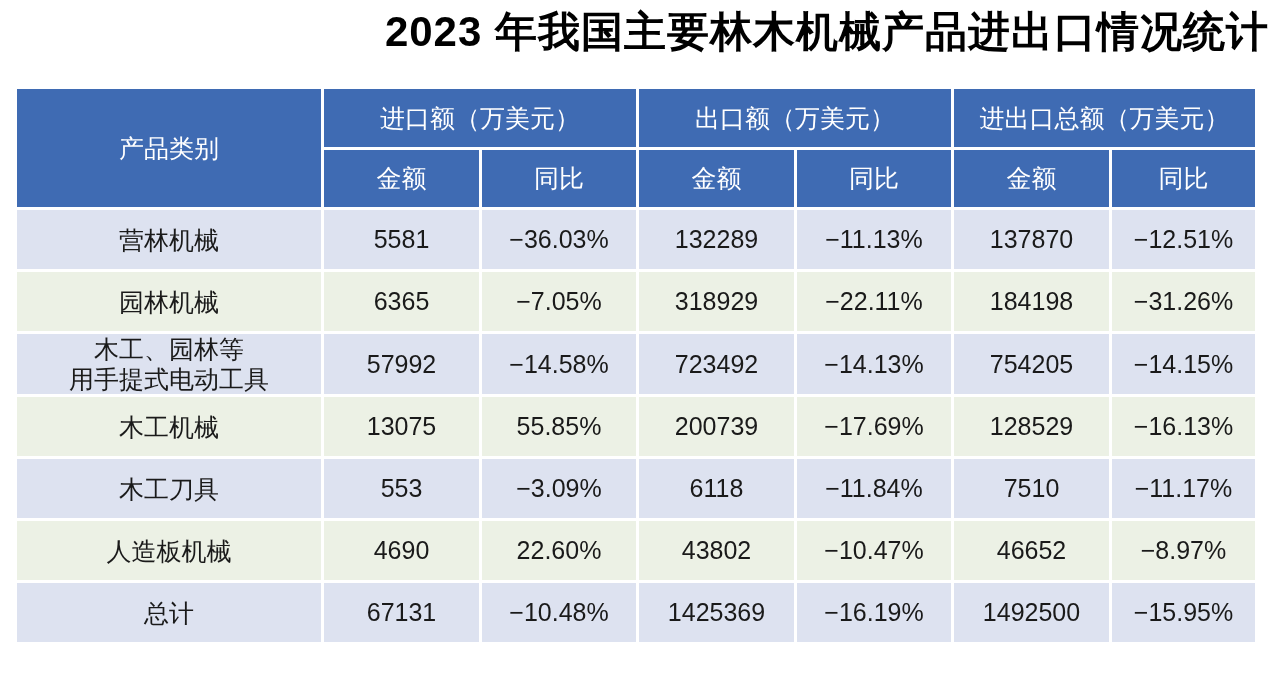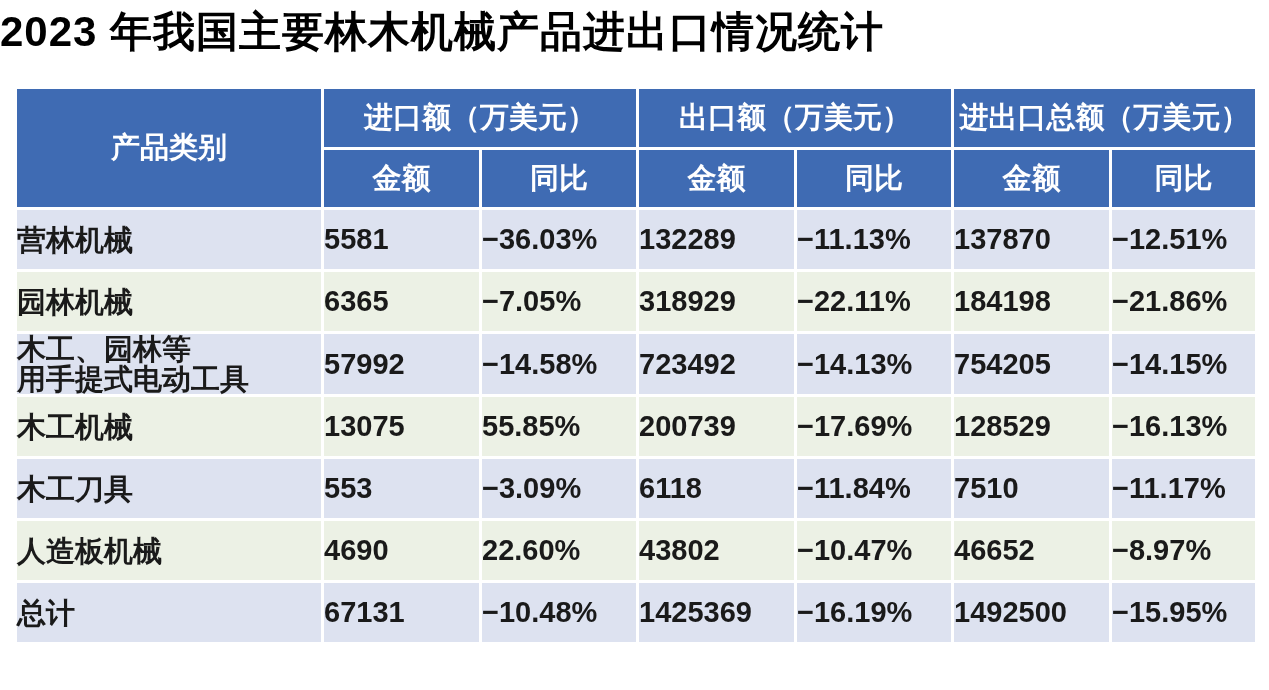--- a/index.html
+++ b/index.html
@@ -14,55 +14,55 @@
   *{box-sizing:border-box;}
   html,body{margin:0;padding:0;}
   body{
     width:1269px;height:690px;
     background:#ffffff;
     font-family:"Liberation Sans","DejaVu Sans",sans-serif;
     overflow:hidden;
   }
   .page-title{
     margin:6px 0 0 0;
-    text-align:left;
+    text-align:right;
     font-size:42px;
     line-height:52px;
     font-weight:bold;
     color:var(--title-text);
     letter-spacing:1px;
   }
   table.stats{
     margin:28px 0 0 14px;
     width:1241px;
     table-layout:fixed;
     border-collapse:collapse;
   }
   table.stats th, table.stats td{
     border:3px solid var(--grid);
-    font-weight:bold;
-    font-size:29px;
+    font-weight:normal;
+    font-size:25px;
     padding:0;
   }
   thead th{
     background:var(--header-bg);
     color:var(--header-text);
     height:60px;
     text-align:center;
   }
   thead tr.group-row th{height:61px;}
   thead tr.sub-row th{height:60px;text-align:center;}
   tbody td{
     color:var(--body-text);
     height:62px;
   }
   tbody tr:nth-child(odd) td{background:var(--row-odd);}
   tbody tr:nth-child(even) td{background:var(--row-even);}
-  td.col-product{text-align:left;line-height:30px;}
-  td.num{text-align:left;padding-right:10px;}
+  td.col-product{text-align:center;line-height:30px;}
+  td.num{text-align:center;padding-right:10px;}
 </style>
 </head>
 <body>
 
 <h1 class="page-title">2023 年我国主要林木机械产品进出口情况统计</h1>
 
 <table class="stats">
   <colgroup>
     <col style="width:307px">
     <col style="width:158px">
@@ -102,21 +102,21 @@
       </tr>
       <tr>
         <td class="col-product">
           <div>园林机械</div>
         </td>
         <td class="num">6365</td>
         <td class="num">−7.05%</td>
         <td class="num">318929</td>
         <td class="num">−22.11%</td>
         <td class="num">184198</td>
-        <td class="num">−21.86%</td>
+        <td class="num">−31.26%</td>
       </tr>
       <tr>
         <td class="col-product">
           <div>木工、园林等</div>
           <div>用手提式电动工具</div>
         </td>
         <td class="num">57992</td>
         <td class="num">−14.58%</td>
         <td class="num">723492</td>
         <td class="num">−14.13%</td>

